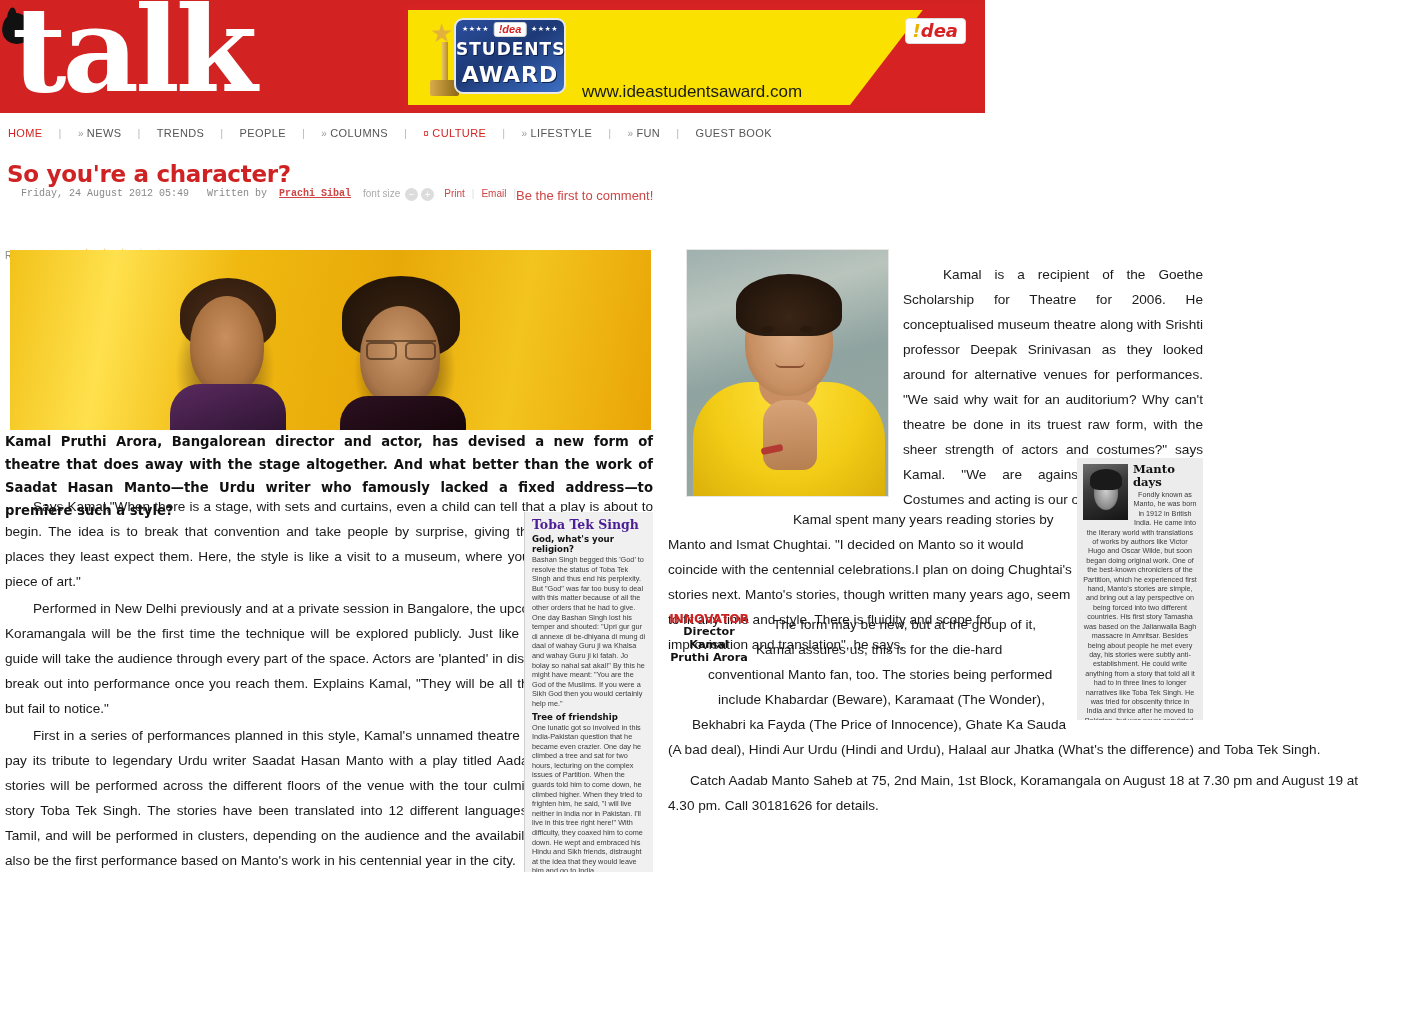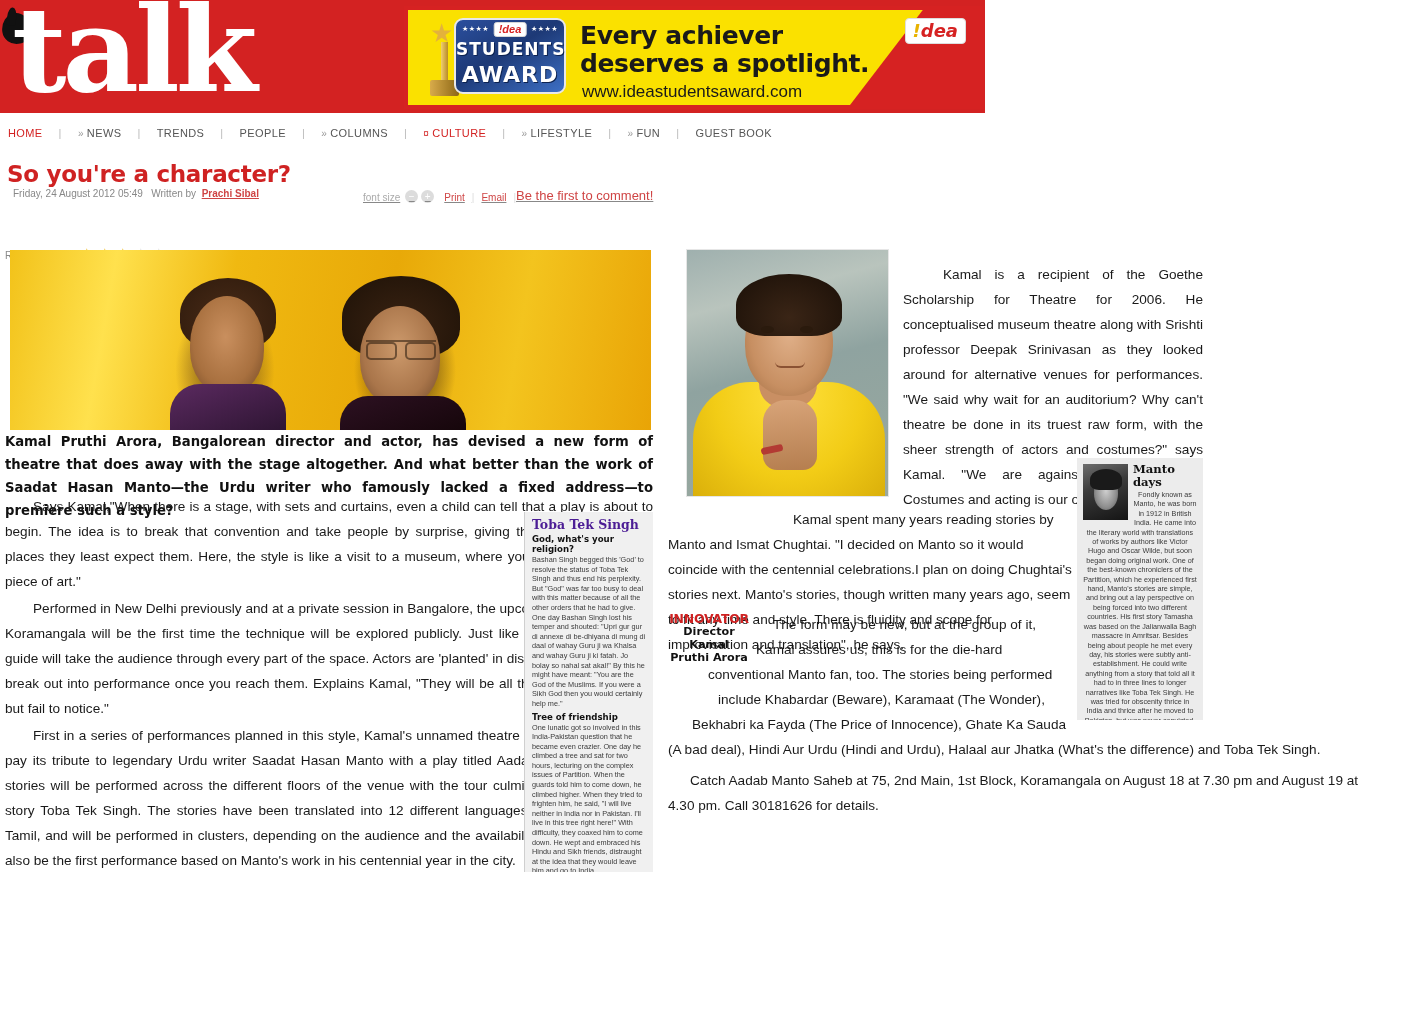--- a/index.html
+++ b/index.html
@@ -177,27 +177,26 @@
     color: #cf2222;
     letter-spacing: -0.3px;
   }
 
   
   .meta-row {
     position: absolute; left: 5px; top: 188px;
     width: 660px; height: 16px;
     font-size: 10px; color: #888;
   }
-  .meta-left { position: absolute; left: 8px; top: 0; white-space: nowrap; }
+  .meta-left { position: absolute; left: 16px; top: 0; white-space: nowrap; font-family: Liberation Mono, monospace; }
   .meta-left .author { color: #cf4444; font-weight: bold; }
   .meta-right {
     position: absolute; left: 358px; top: 0;
-    display: flex; align-items: flex-end;
+    display: flex; align-items: flex-start;
     white-space: nowrap;
-    text-decoration: underline;
   }
   .fs-label { color: #aaa; font-size: 10px; margin-right: 5px; }
   .fs-btn {
     width: 13px; height: 13px; border-radius: 50%;
     background: #dcdcdc; color: #fff;
     font-size: 10px; line-height: 13px; text-align: center;
     margin-right: 3px;
     display: inline-block;
   }
   .meta-right .lnk { color: #cf4444; margin: 0 7px; font-size: 10px; text-decoration: none; }
@@ -502,24 +501,20 @@
         <div class="award-stars">
           <span>★★★★</span>
           <span>★★★★</span>
         </div>
         <div class="award-idea">!dea</div>
         <div class="award-l1">STUDENTS</div>
         <div class="award-l2">AWARD</div>
       </div>
     </div>
 
-    <div class="banner-head">
-      <span>Every achiever</span><br>
-      <span>deserves a spotlight.</span>
-    </div>
     <div class="banner-url">www.ideastudentsaward.com</div>
 
     <div class="banner-idea-logo">
       <span class="bang">!</span><span>dea</span>
     </div>
   </div>
 </div>
 
 <div class="nav">
   <a href="#" class="red"><span>HOME</span></a>

